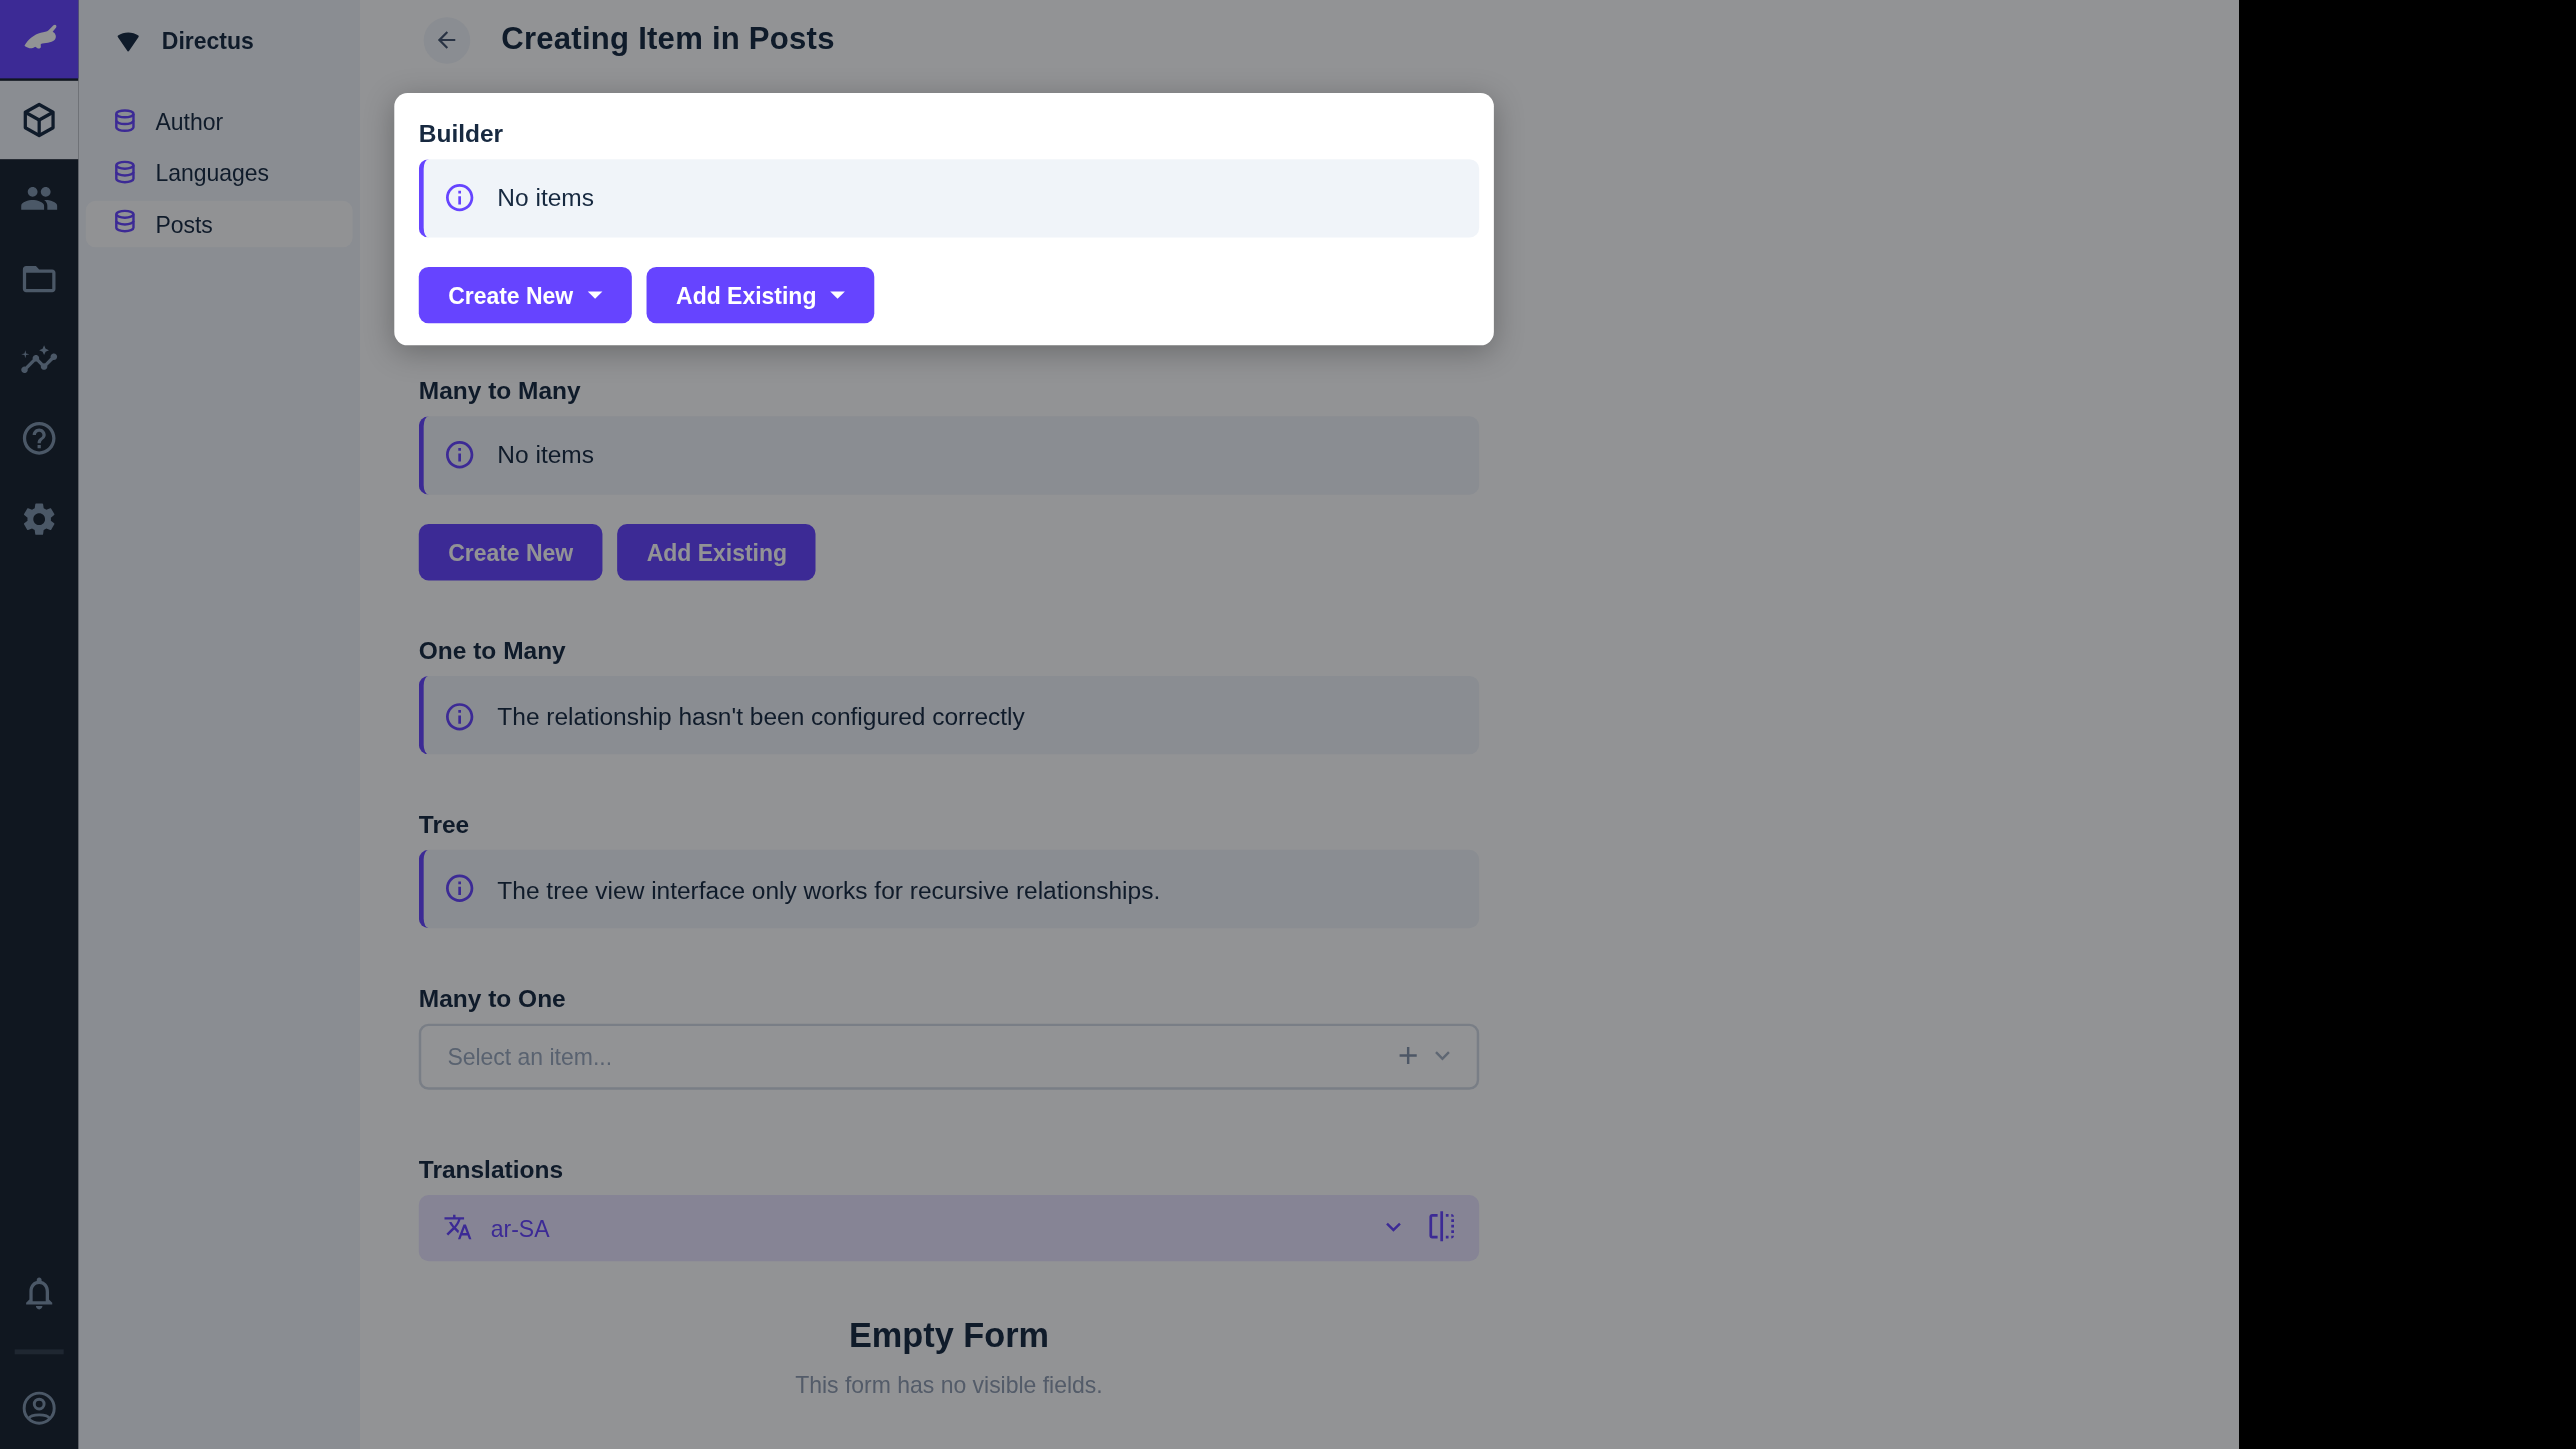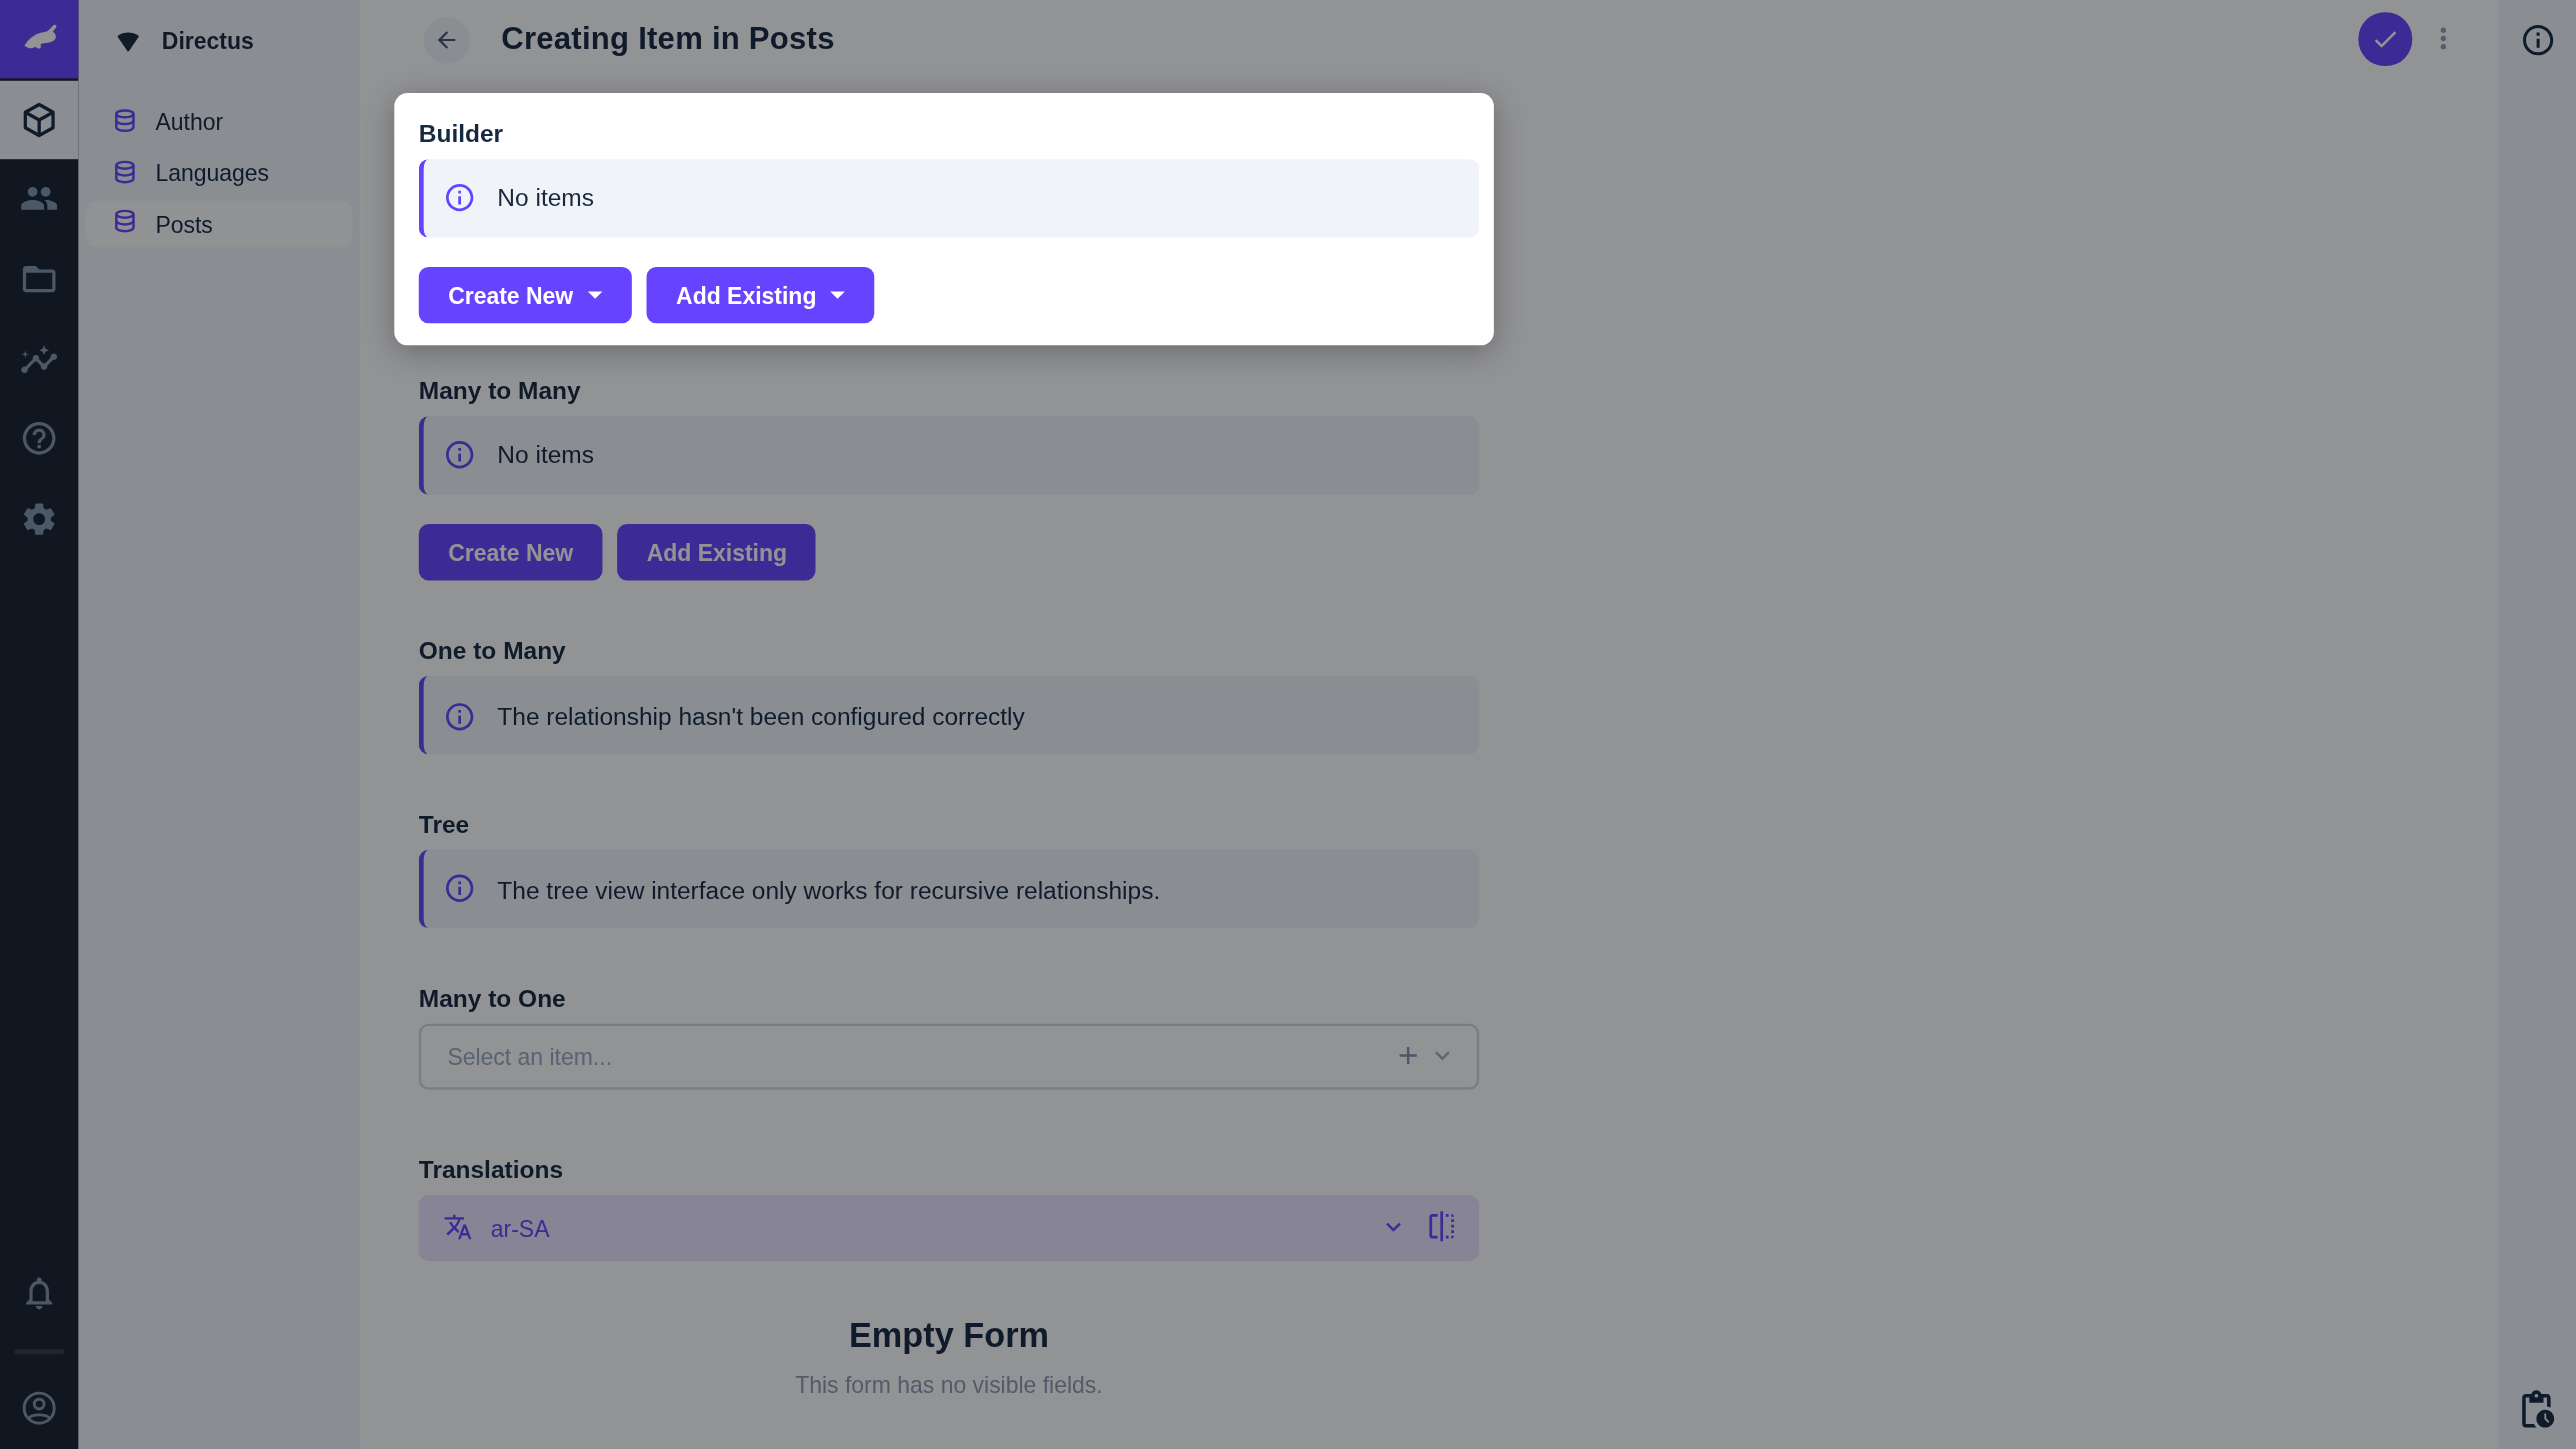--- a/index.html
+++ b/index.html
@@ -1,17 +1,17 @@
 <!DOCTYPE html>
 <html style="font-size:10.7px"><head>
 <meta charset="utf-8">
 <style>
   * { box-sizing: border-box; }
   html,body { margin:0; padding:0; background:#000; }
-  .stage { width:2576px; height:1449px; overflow:hidden; position:relative; }
+  .stage { width:2239px; height:1449px; overflow:hidden; position:relative; }
   .app {
     position:absolute; left:0; top:0;
     width:1052px; height:592px;
     transform:scale(2.44898); transform-origin:0 0;
     background:#ffffff;
     font-family:"Liberation Sans", sans-serif;
     overflow:hidden;
   }
 
   

